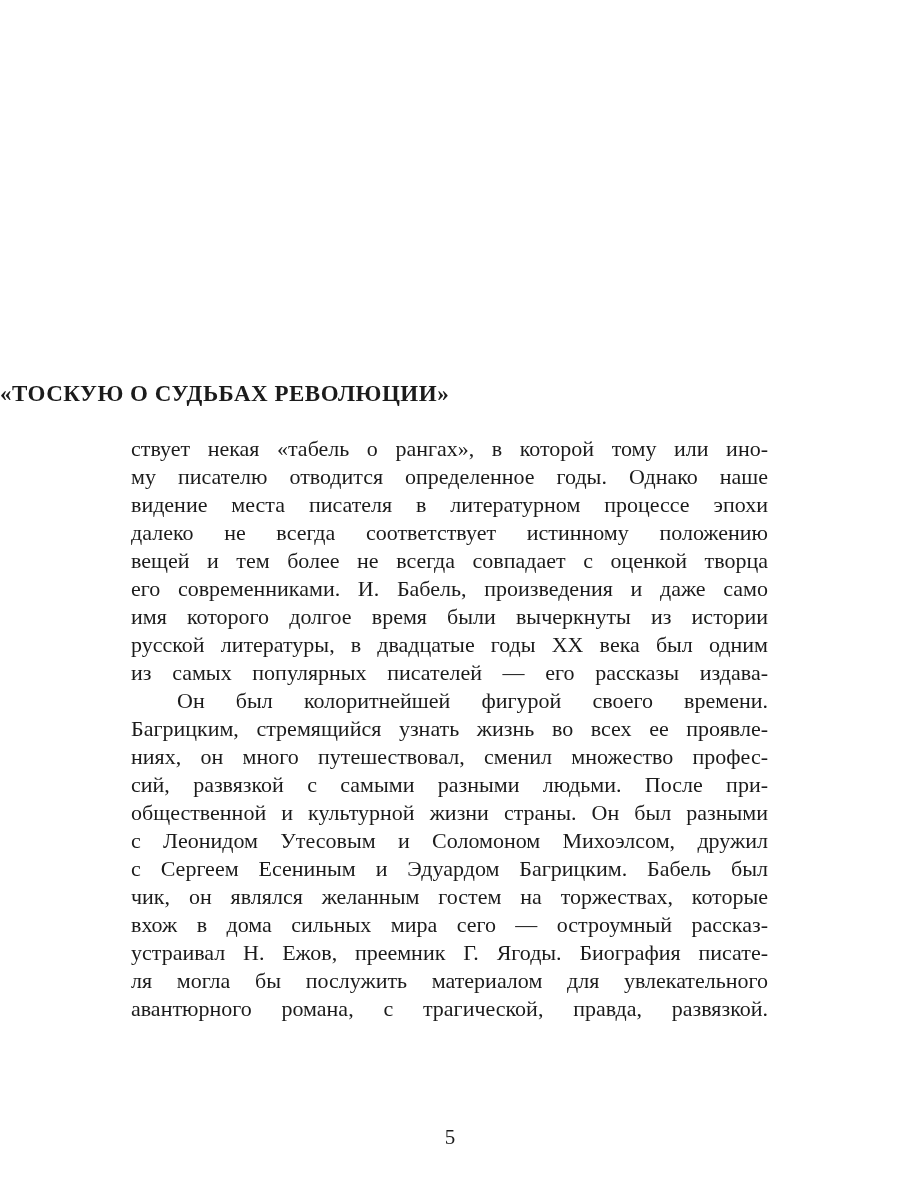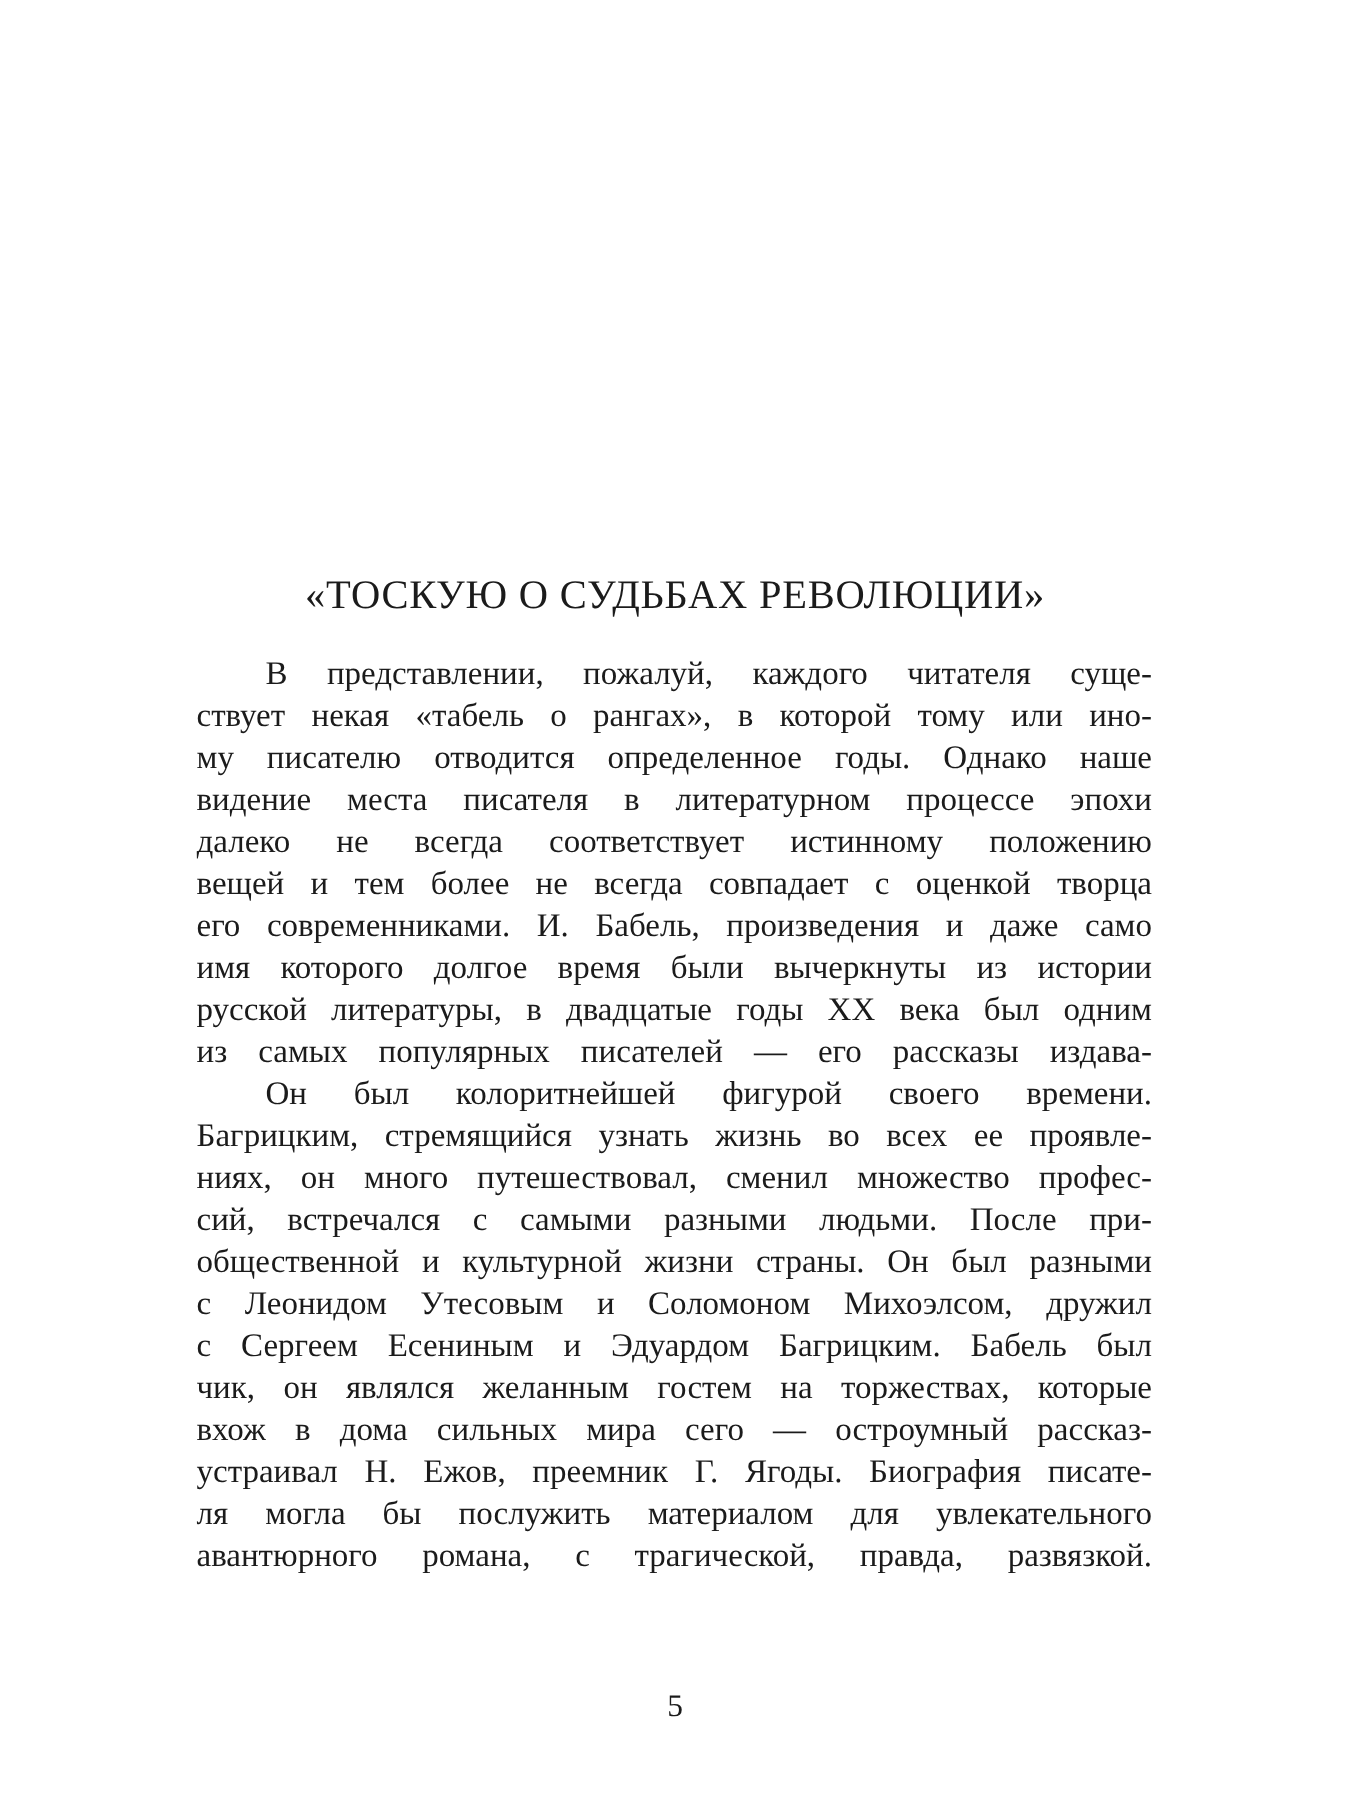--- a/index.html
+++ b/index.html
@@ -18,23 +18,23 @@
   .page {
     position: absolute;
     inset: 0;
     background: #ffffff;
   }
   .chapter-title {
     position: absolute;
     top: 381px;
     left: 0;
     width: 900px;
-    text-align: center;
-    font-size: 27px;
-    font-weight: normal;
+    text-align: left;
+    font-size: 23px;
+    font-weight: bold;
     letter-spacing: 0.5px;
     white-space: nowrap;
   }
   .body-text {
     position: absolute;
     top: 435px;
     left: 131px;
     width: 637px;
     font-size: 22px;
     line-height: 28px;
@@ -62,36 +62,35 @@
   }
 </style>
 </head>
 <body>
 
 <div class="page">
   <div class="chapter-title">«ТОСКУЮ О СУДЬБАХ РЕВОЛЮЦИИ»</div>
 
   <div class="body-text">
       <div class="para">
-        <div class="line indent">В представлении, пожалуй, каждого читателя суще-</div>
         <div class="line">ствует некая «табель о рангах», в которой тому или ино-</div>
         <div class="line">му писателю отводится определенное годы. Однако наше</div>
         <div class="line">видение места писателя в литературном процессе эпохи</div>
         <div class="line">далеко не всегда соответствует истинному положению</div>
         <div class="line">вещей и тем более не всегда совпадает с оценкой творца</div>
         <div class="line">его современниками. И. Бабель, произведения и даже само</div>
         <div class="line">имя которого долгое время были вычеркнуты из истории</div>
         <div class="line">русской литературы, в двадцатые годы XX века был одним</div>
         <div class="line">из самых популярных писателей — его рассказы издава-</div>
       </div>
       <div class="para">
         <div class="line indent">Он был колоритнейшей фигурой своего времени.</div>
         <div class="line">Багрицким, стремящийся узнать жизнь во всех ее проявле-</div>
         <div class="line">ниях, он много путешествовал, сменил множество профес-</div>
-        <div class="line">сий, встречался с самыми разными людьми. После при-</div>
+        <div class="line">сий, развязкой с самыми разными людьми. После при-</div>
         <div class="line">общественной и культурной жизни страны. Он был разными</div>
         <div class="line">с Леонидом Утесовым и Соломоном Михоэлсом, дружил</div>
         <div class="line">с Сергеем Есениным и Эдуардом Багрицким. Бабель был</div>
         <div class="line">чик, он являлся желанным гостем на торжествах, которые</div>
         <div class="line">вхож в дома сильных мира сего — остроумный рассказ-</div>
         <div class="line">устраивал Н. Ежов, преемник Г. Ягоды. Биография писате-</div>
         <div class="line">ля могла бы послужить материалом для увлекательного</div>
         <div class="line">авантюрного романа, с трагической, правда, развязкой.</div>
       </div>
     </div>

